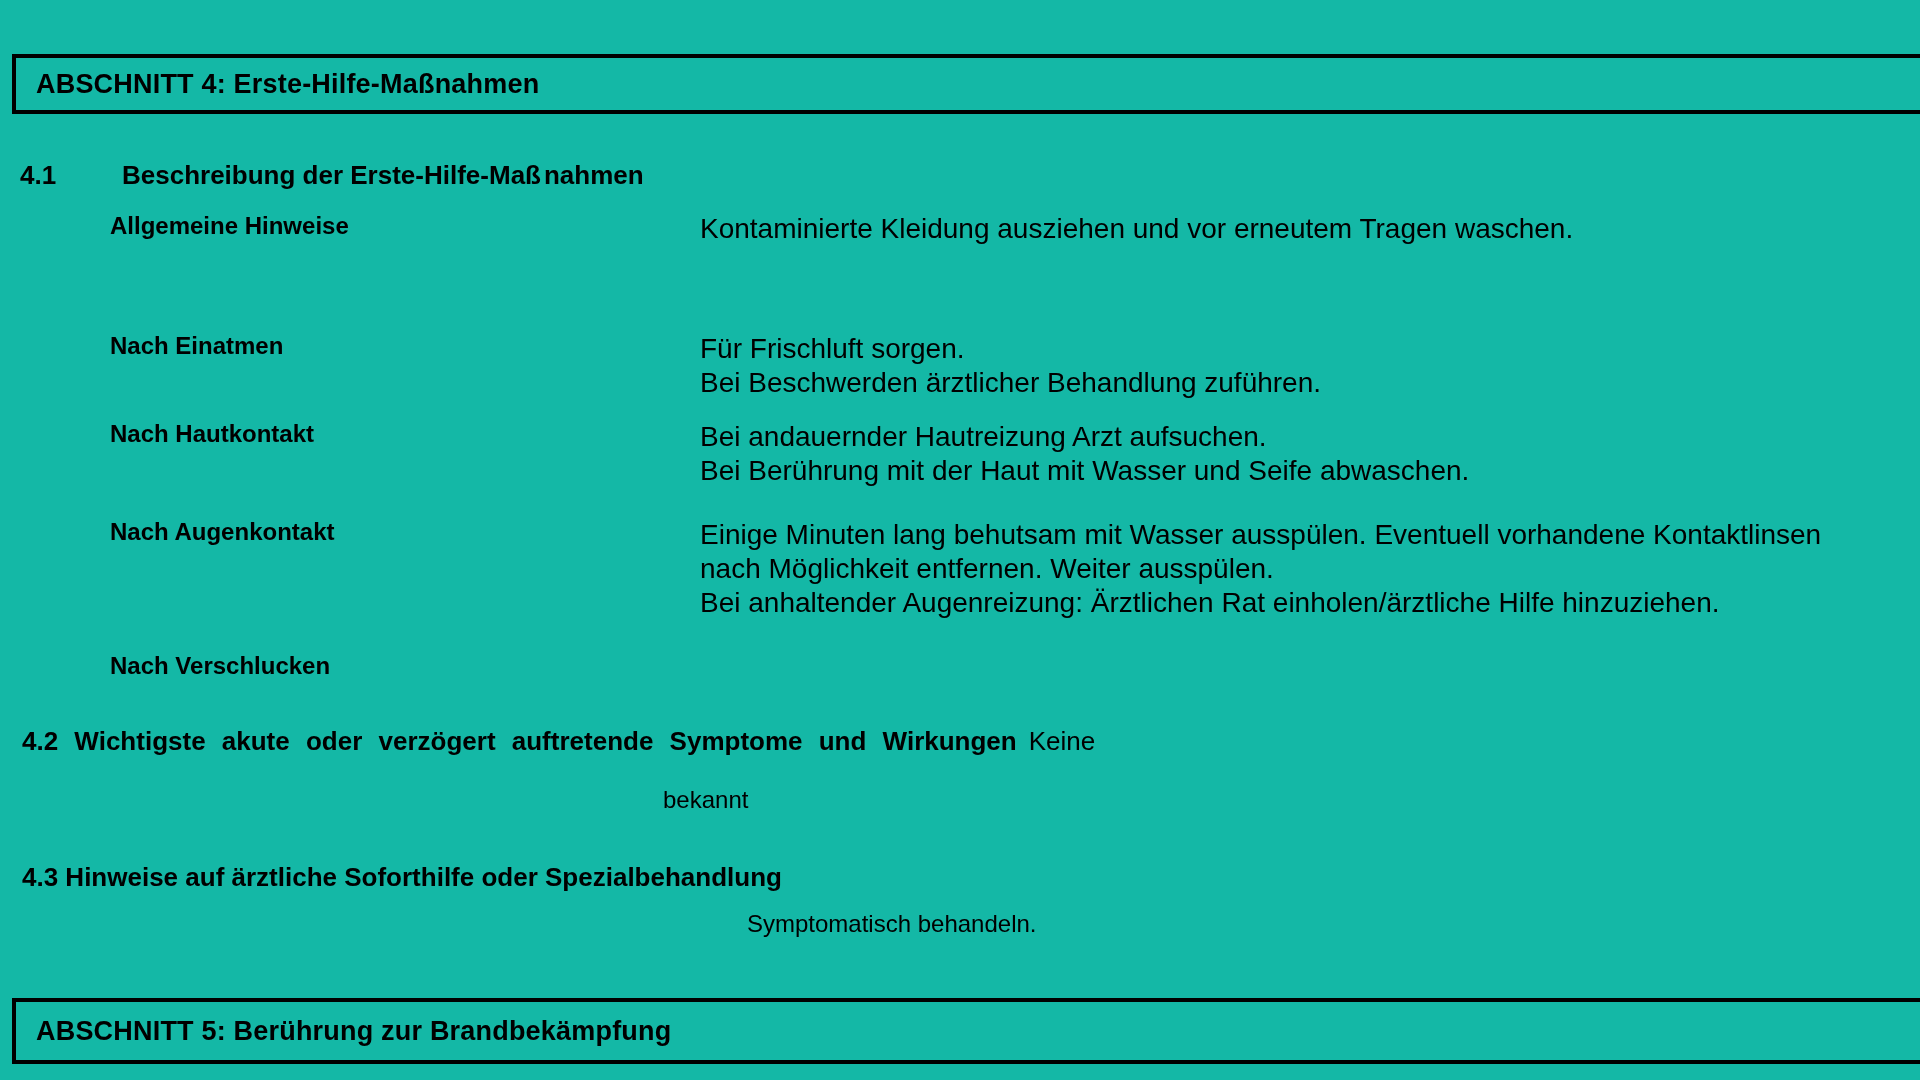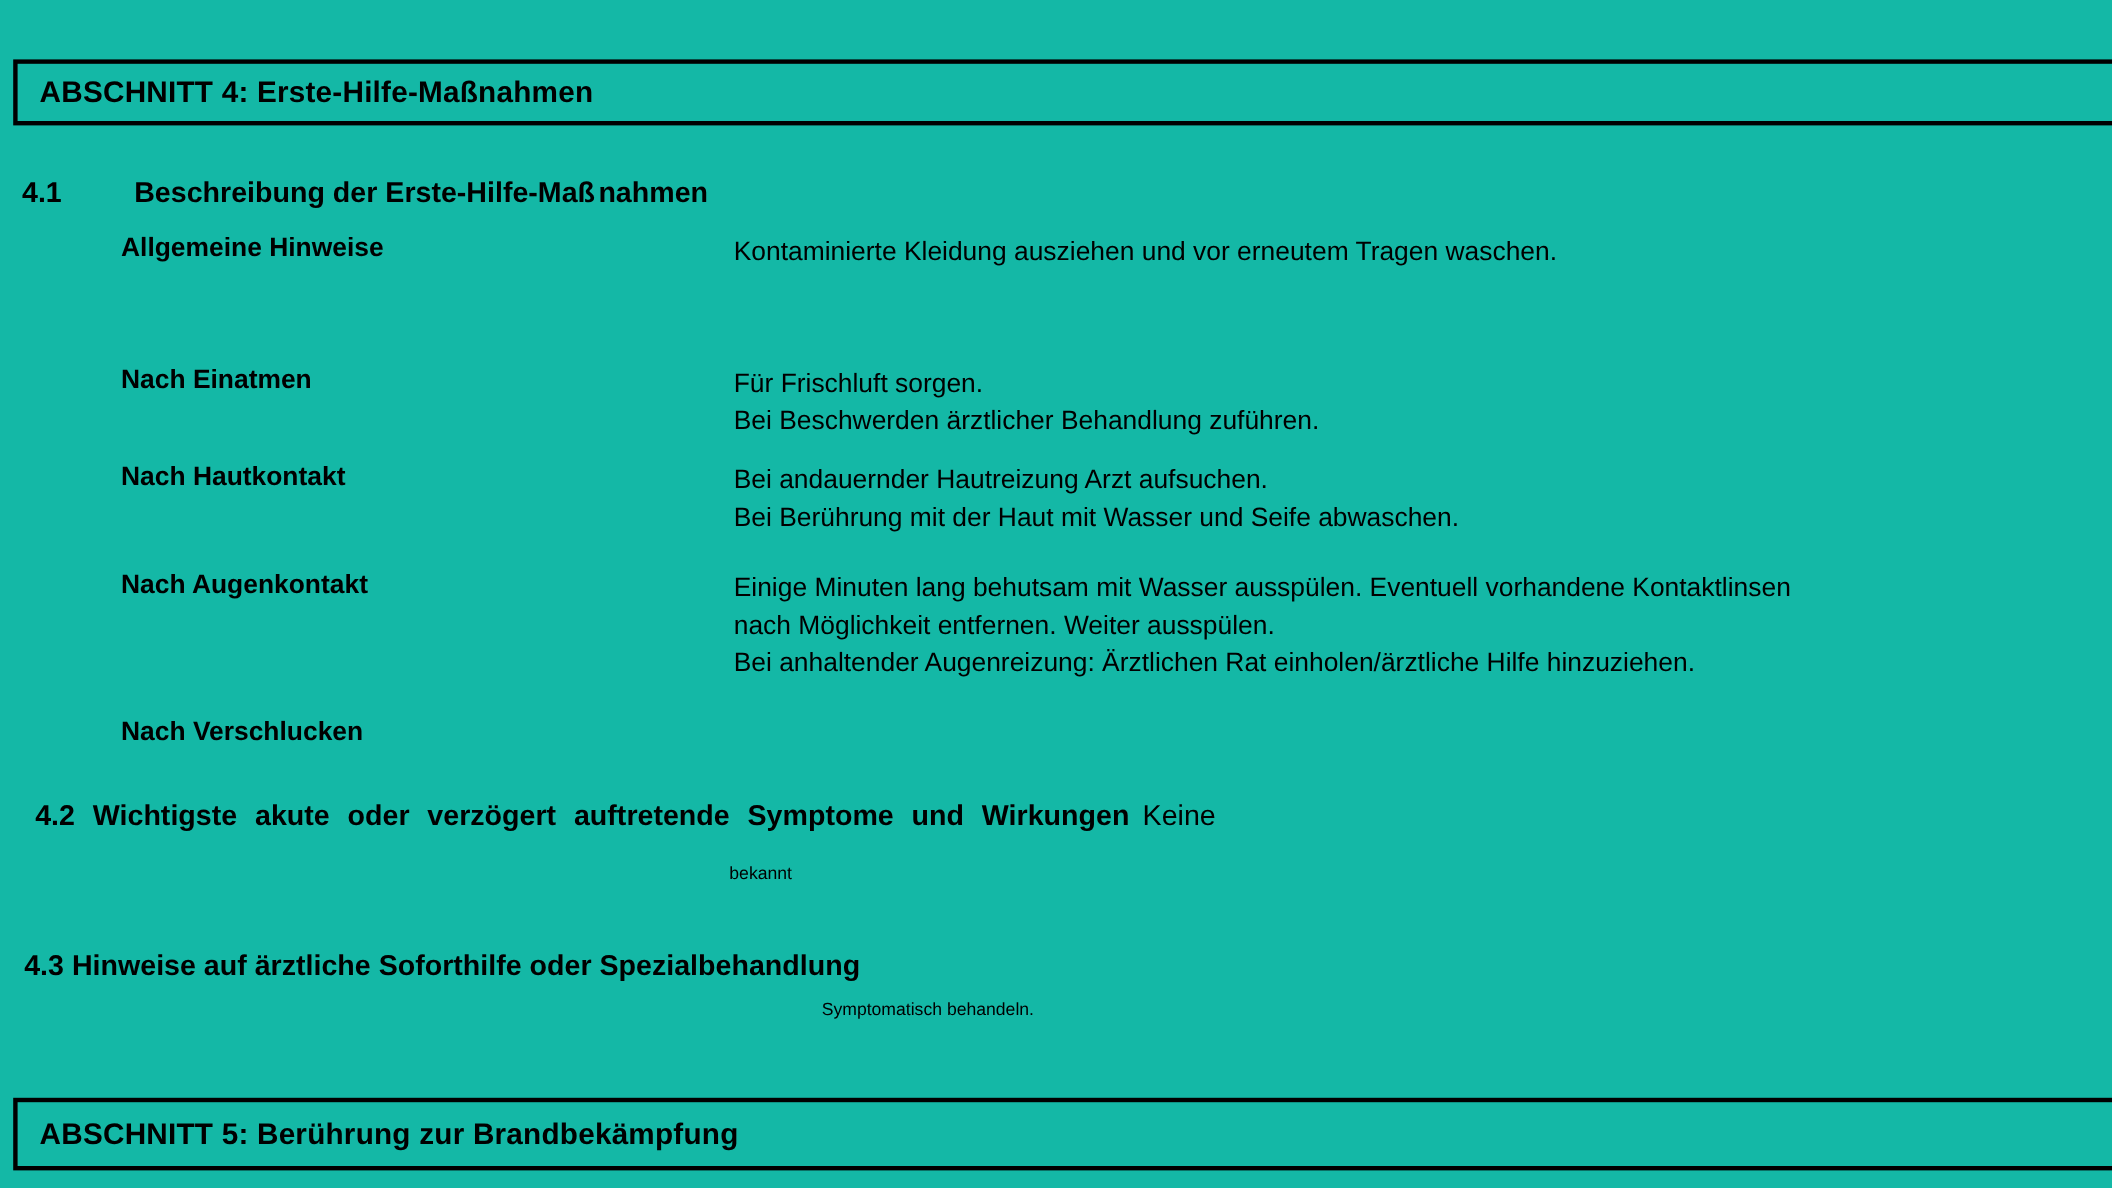--- a/index.html
+++ b/index.html
@@ -49,44 +49,43 @@
     margin-left: 3px;
   }
 
   .row-label {
     left: 110px;
     font-size: 24px;
     font-weight: bold;
     white-space: nowrap;
   }
   .row-value {
-    left: 667px;
-    font-size: 24px;
+    left: 700px;
+    font-size: 28px;
     font-weight: normal;
     line-height: 34px;
     white-space: nowrap;
   }
 
   .heading-line {
     left: 22px;
     font-size: 26px;
     white-space: nowrap;
-    margin-left: 10px;
   }
   .heading-line .justified-bold {
     font-weight: bold;
     word-spacing: 9px;
   }
   .heading-line .plain-tail {
     font-weight: normal;
     margin-left: 12px;
   }
 
   .plain-text {
-    font-size: 16px;
+    font-size: 24px;
     font-weight: normal;
     white-space: nowrap;
   }
 </style>
 </head>
 <body>
 
 <div class="page">
 
   <div class="abs section-box" style="top:54px;">

